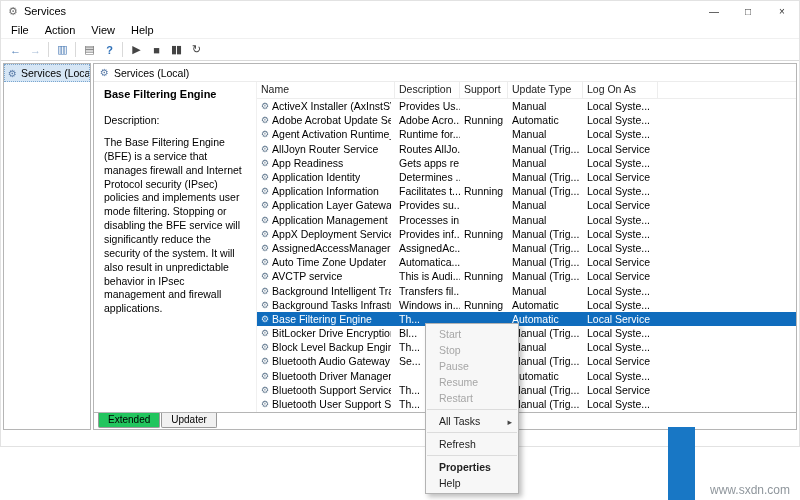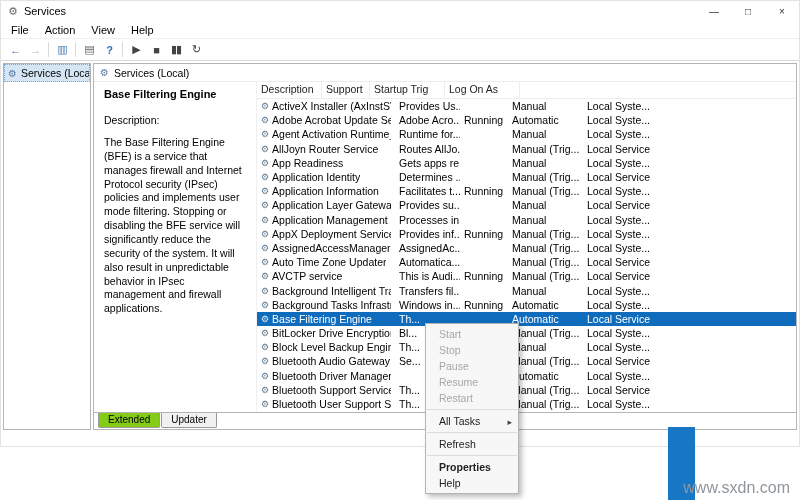--- a/index.html
+++ b/index.html
@@ -51,36 +51,36 @@
     display: flex; align-items: center; }
   .c-name { width: 138px; } .c-desc { width: 65px; } .c-status { width: 48px; }
   .c-startup { width: 75px; } .c-logon { width: 75px; } .c-fill { flex: 1; border-right: none; }
   .name-inner { display: flex; align-items: center; gap: 3px; overflow: hidden; }
   .gear { font-size: 9px; color: #62798f; flex: 0 0 auto; }
   .row.selected { background: var(--selection, #0f6cbd); color: #fff; }
   .row.selected .gear { color: #dce9f5; }
   .bottom-tabs { height: 17px; display: flex; align-items: flex-start; padding-left: 4px;
     border-top: 1px solid #b5b5b5; background: #fff; flex: 0 0 auto; }
   .tab { font-size: 10px; padding: 1px 9px 2px; border: 1px solid #9a9a9a; border-top: none;
-    border-radius: 0 0 2px 2px; margin-right: 1px; background: #84cc16; }
+    border-radius: 0 0 2px 2px; margin-right: 1px; background: #22c55e; }
   .tab.inactive { background: #f1f1f1; }
   .statusbar { height: 16px; display: flex; align-items: center; padding: 0 6px;
     font-size: 10.5px; border-top: 1px solid #e3e3e3; }
   .context-menu { position: absolute; left: 425px; top: 323px; width: 94px;
     background: #f7f7f7; border: 1px solid #b3b3b3; box-shadow: 3px 3px 5px rgba(0,0,0,0.25);
     padding: 2px 0; z-index: 20; }
   .cm-item { position: relative; padding: 2px 16px 2px 13px; font-size: 10.5px;
     line-height: 12px; color: #222; }
   .cm-item.disabled { color: #a6a6a6; }
   .cm-item.bold { font-weight: bold; }
   .cm-arrow { position: absolute; right: 6px; top: 3px; font-size: 9px; color: #444; }
   .cm-sep { height: 1px; background: #dcdcdc; margin: 3px 1px; }
   .blue-bar { position: absolute; left: 668px; top: 427px; width: 27px; height: 73px;
     background: var(--bluebar, #1877c5); z-index: 15; }
-  .watermark { position: absolute; right: 10px; bottom: 3px; font-size: 16px;
+  .watermark { position: absolute; right: 10px; bottom: 3px; font-size: 12px;
     color: #8f969c; z-index: 30; }
 </style>
 </head>
 <body>
 
 <div class="window">
   <div class="titlebar">
     <span class="app-icon">⚙</span>
     <span class="title">Services</span>
     <div class="win-controls">
@@ -127,23 +127,24 @@
 
       <div class="content">
         <div class="desc-pane">
           <div class="svc-title">Base Filtering Engine</div>
           <div class="desc-label">Description:</div>
           <div class="desc-text">The Base Filtering Engine (BFE) is a service that manages firewall and Internet Protocol security (IPsec) policies and implements user mode filtering. Stopping or disabling the BFE service will significantly reduce the security of the system. It will also result in unpredictable behavior in IPsec management and firewall applications.</div>
         </div>
 
         <div class="list-pane">
           <div class="list-header">
+              <div class="hcell c-name">Name</div>
               <div class="hcell c-desc">Description</div>
               <div class="hcell c-status">Support</div>
-              <div class="hcell c-startup">Startup Trig</div>
+              <div class="hcell c-startup">Update Type</div>
               <div class="hcell c-logon">Log On As</div>
               <div class="hcell c-fill"></div>
             </div>
           <div class="list-body">
               <div class="row">
                 <div class="cell c-name">
                   <span class="name-inner">
                     <span class="gear">⚙</span>
                     <span>ActiveX Installer (AxInstSV)</span>
                   </span>

